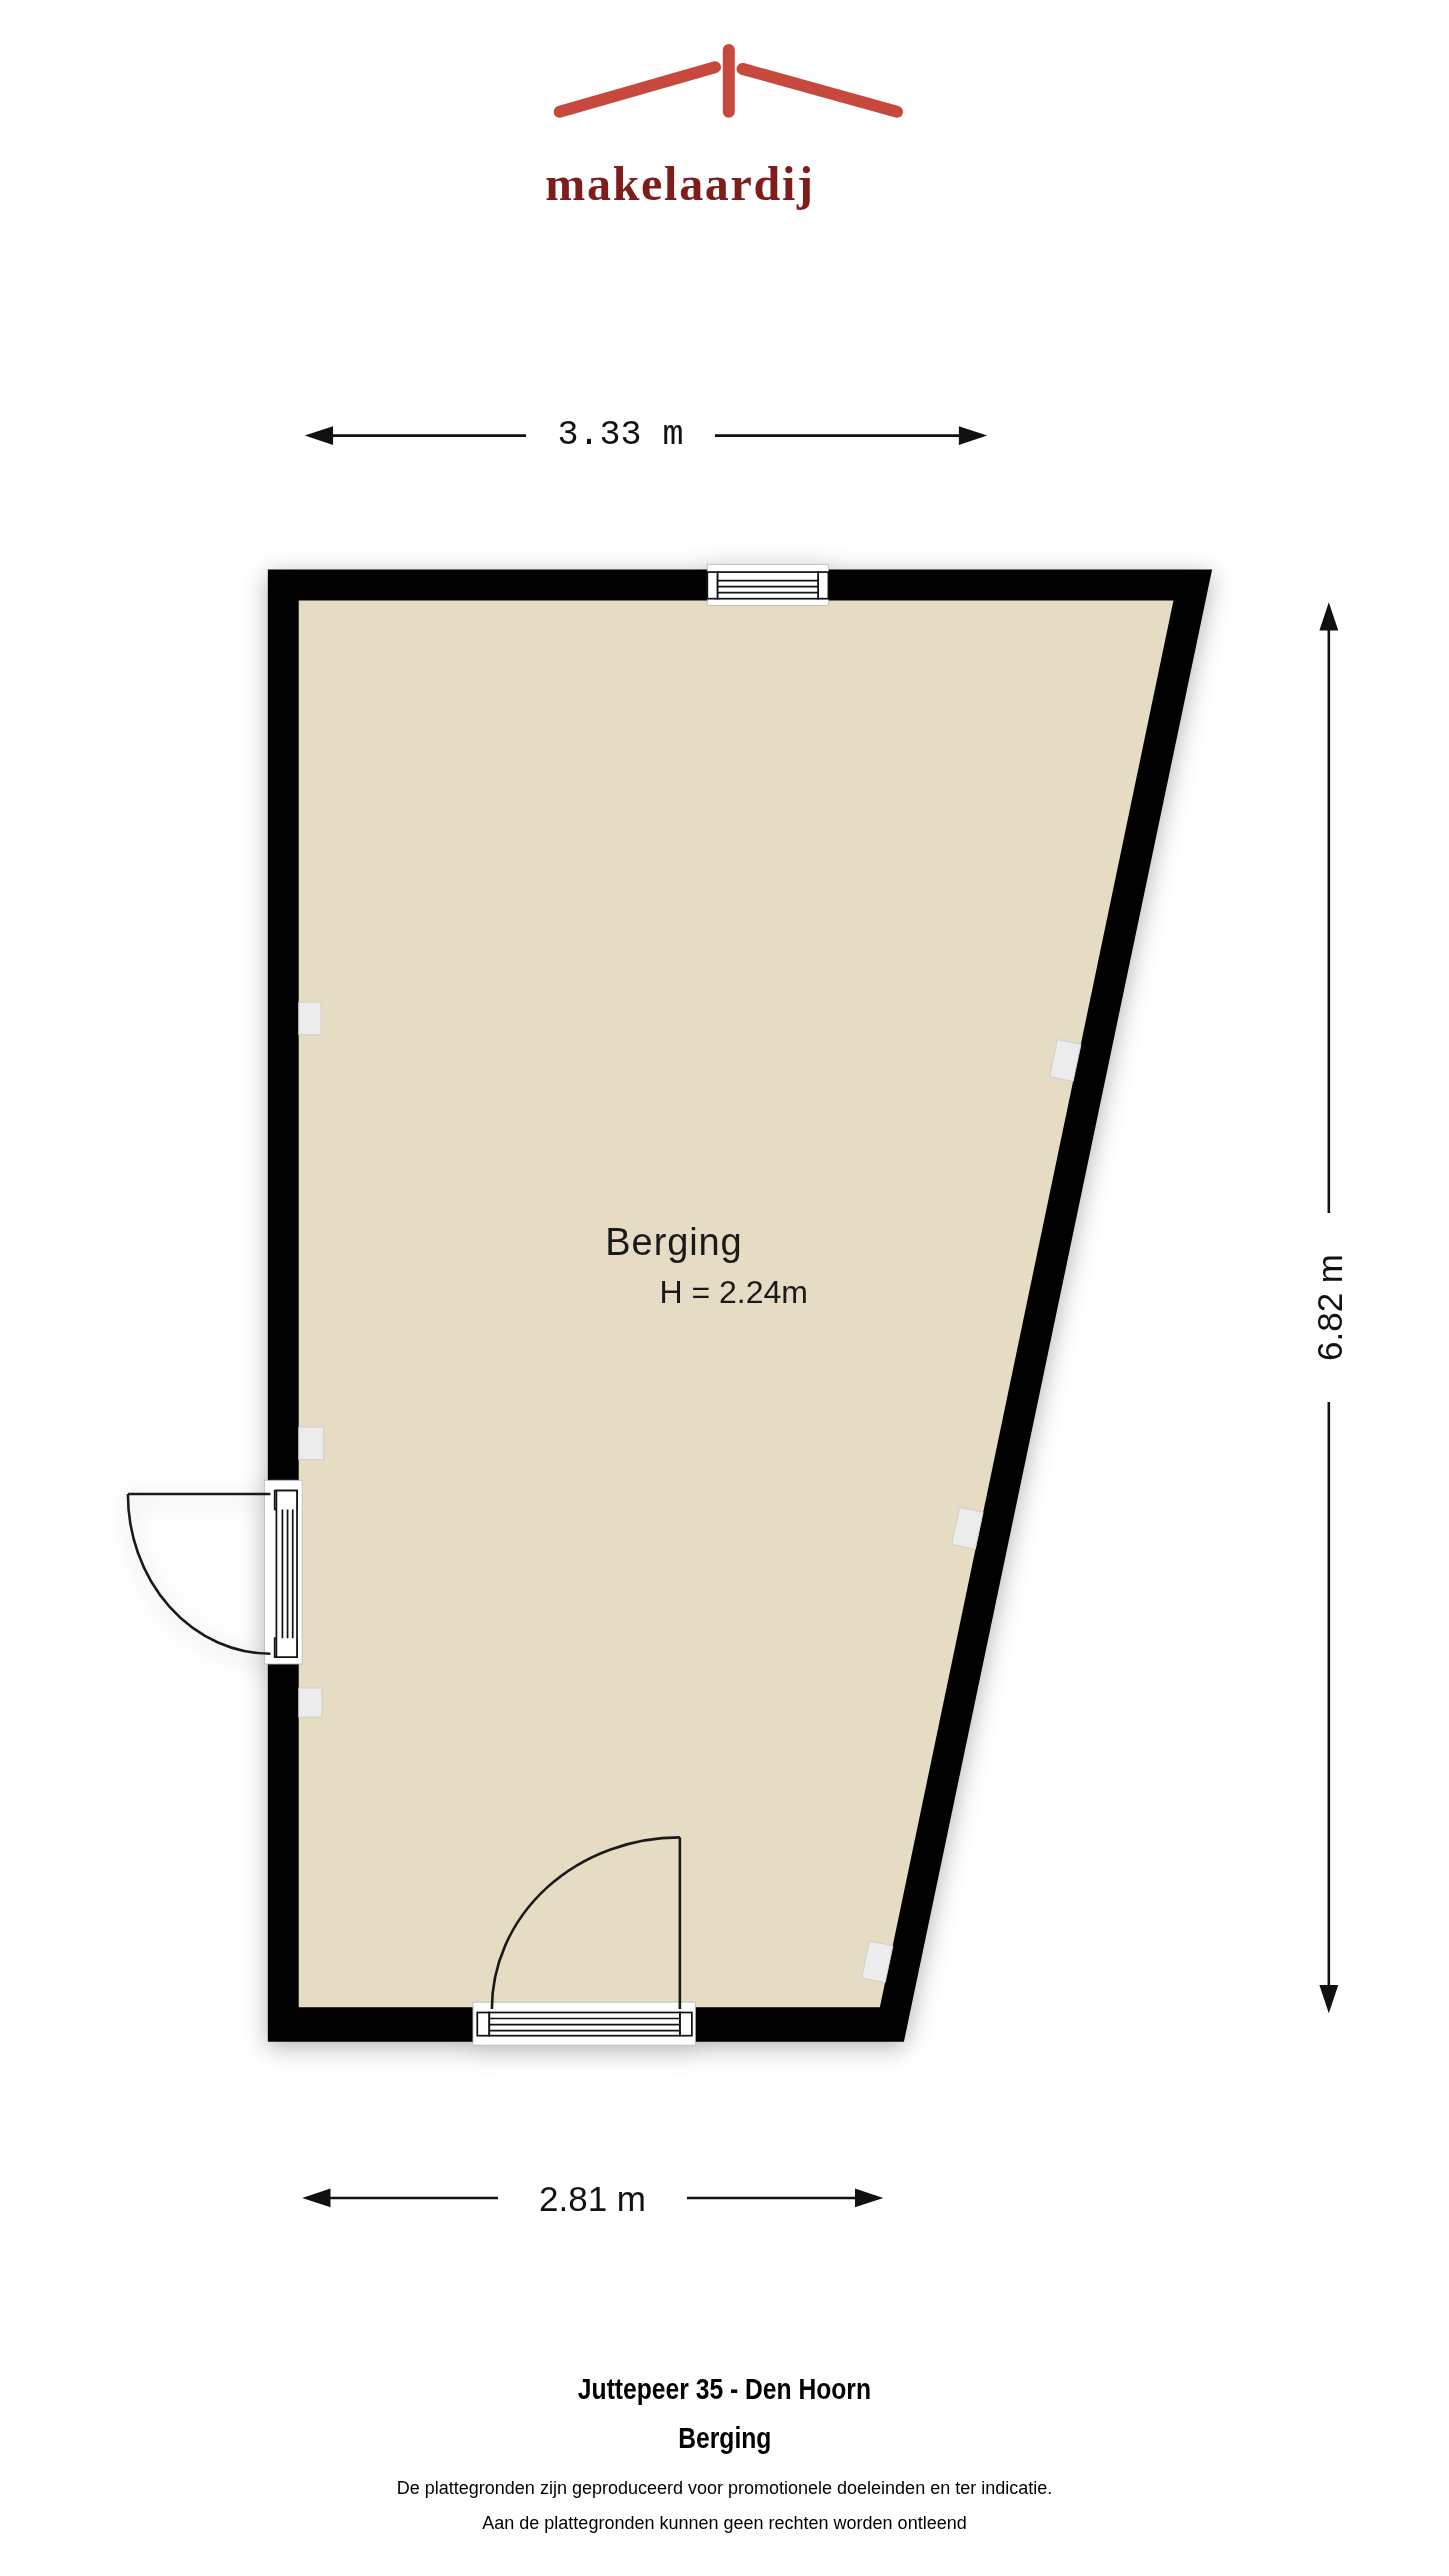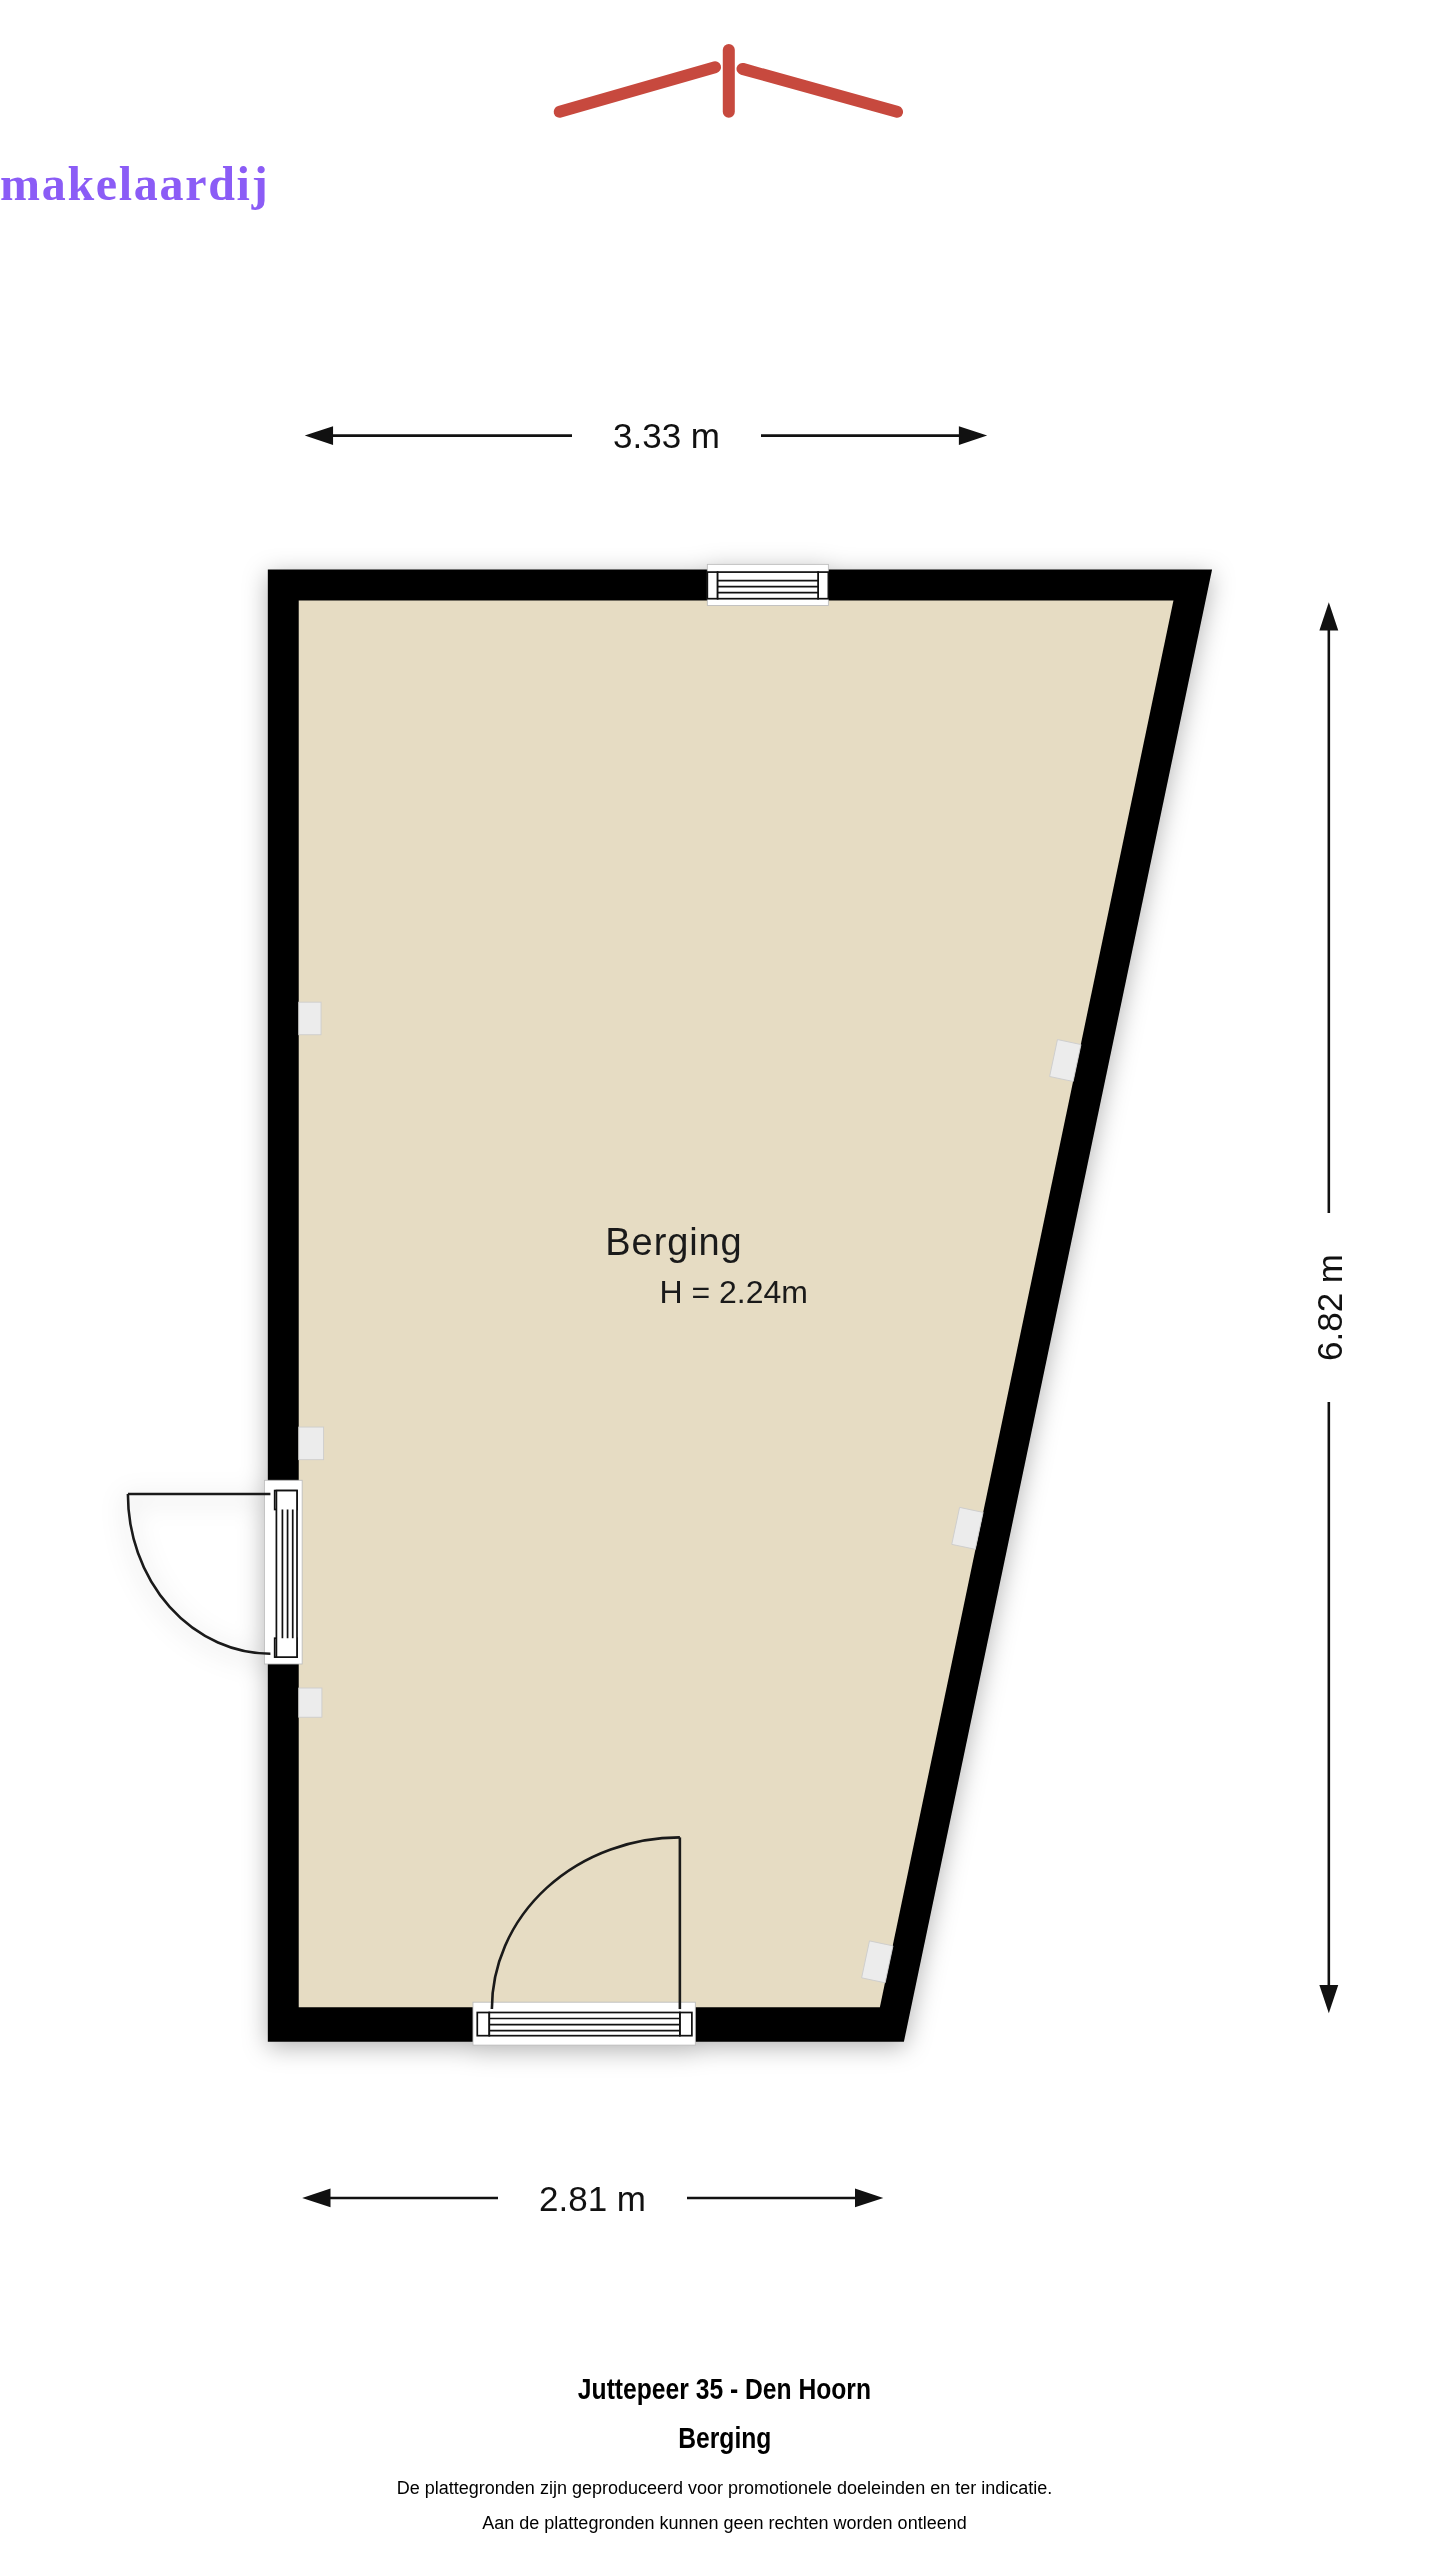--- a/index.html
+++ b/index.html
@@ -8,23 +8,23 @@
     font-family:"Liberation Sans", sans-serif;overflow:hidden;
   }
   .abs{position:absolute;}
   
   .logo-name{
     left:0;top:105px;width:1449px;text-align:center;
     font-family:"Liberation Serif", serif;font-weight:bold;
     font-size:55px;line-height:62px;letter-spacing:2.6px;color:#27518f;
   }
   .logo-tagline{
-    left:0;top:155px;width:1360px;
+    left:0;top:155px;width:1360px;text-align:center;
     font-family:"Liberation Serif", serif;font-weight:bold;
-    font-size:48px;line-height:57px;letter-spacing:1.7px;color:#8b5cf6;
+    font-size:48px;line-height:57px;letter-spacing:1.7px;color:#7f1d1d;
   }
   
   svg.plan{position:absolute;left:0;top:0;}
   .structure{filter:drop-shadow(0px 6px 14px rgba(0,0,0,0.30));}
   
   .dim{
     background:#ffffff;color:#111111;text-align:center;
     font-size:35px;line-height:45px;height:45px;width:189px;
   }
   .dim-right{transform:rotate(-90deg);transform-origin:center center;}
@@ -122,21 +122,21 @@
       <polygon points="1029,2560 996,2549 996,2571" stroke="none"></polygon>
     </g>
     <g>
       <line x1="1548" y1="711" x2="1548" y2="2335"></line>
       <polygon points="1548,701 1537,734 1559,734" stroke="none"></polygon>
       <polygon points="1548,2345 1537,2312 1559,2312" stroke="none"></polygon>
     </g>
   </g>
 </svg>
 
-<div class="abs dim" style="left:572px;top:413px;">3.33 m</div>
+<div class="abs dim" style="left:526px;top:413px;font-family:Liberation Mono, monospace;">3.33 m</div>
 <div class="abs dim" style="left:498px;top:2176px;">2.81 m</div>
 <div class="abs dim dim-right" style="left:1235px;top:1285px;">6.82 m</div>
 
 <div class="abs room-name">Berging</div>
 <div class="abs room-height">H = 2.24m</div>
 
 <div class="abs footer-line f-title" style="top:2365px;">
   <span>Juttepeer 35 - Den Hoorn</span>
 </div>
 <div class="abs footer-line f-title" style="top:2414px;">

